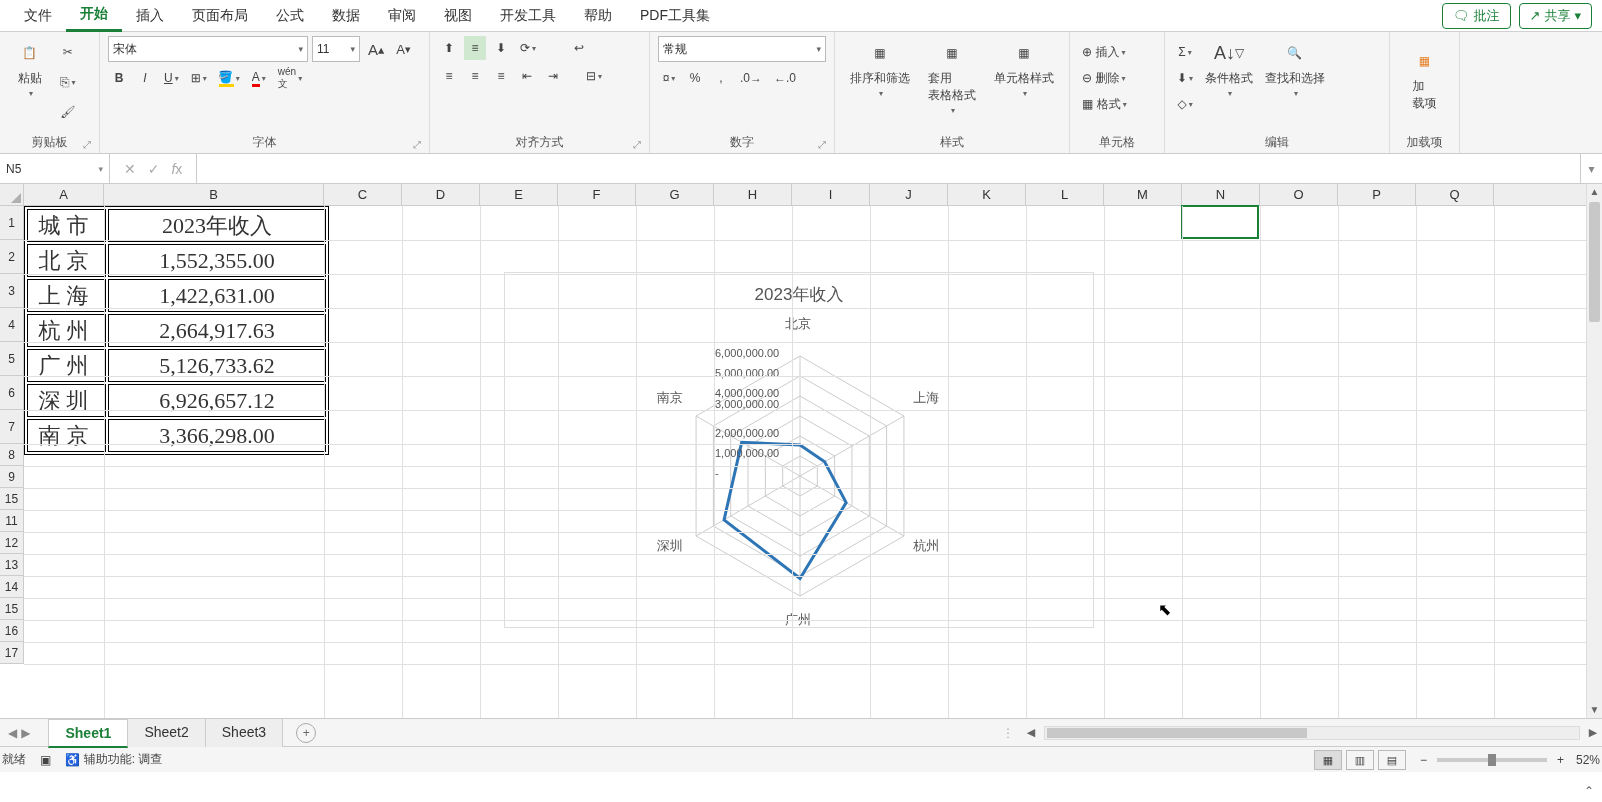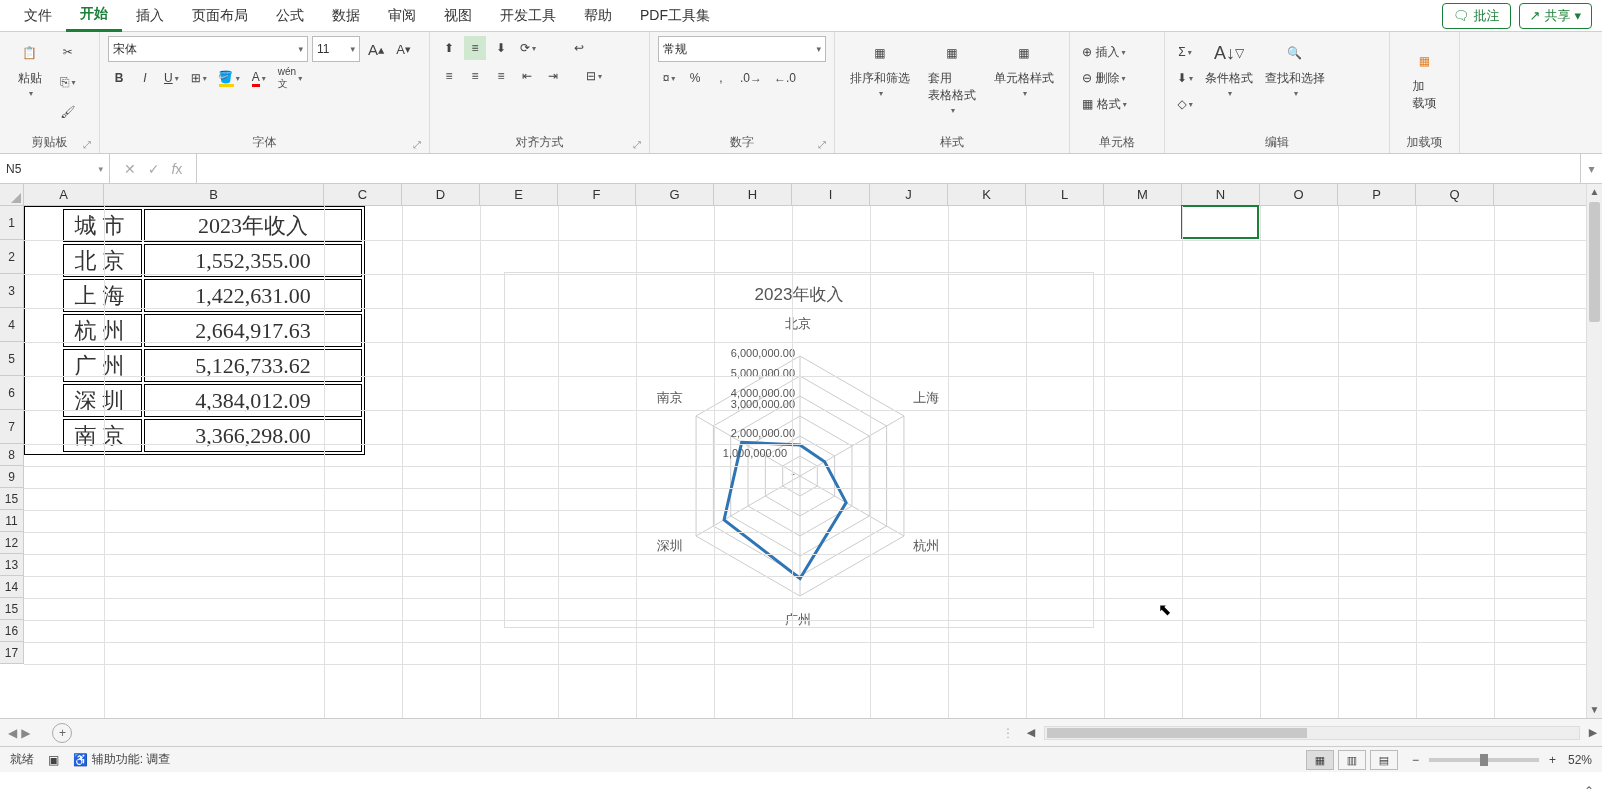--- a/index.html
+++ b/index.html
@@ -40,52 +40,52 @@
 .grid-area { position: relative; height: 534px; background: #fff; overflow: hidden; }
 .corner { position: absolute; left: 0; top: 0; width: 24px; height: 22px; background: #eee; border-right: 1px solid #ccc; border-bottom: 1px solid #ccc; }
 .corner::after { content: ""; position: absolute; right: 2px; bottom: 2px; border-left: 10px solid transparent; border-bottom: 10px solid #b0b0b0; }
 .colheads { position: absolute; left: 24px; top: 0; right: 16px; height: 22px; display: flex; background: #eee; border-bottom: 1px solid #ccc; }
 .colheads div { border-right: 1px solid #ccc; text-align: center; line-height: 22px; font-size: 13px; color: #333; }
 .rowheads { position: absolute; left: 0; top: 22px; width: 24px; background: #eee; border-right: 1px solid #ccc; }
 .rowheads div { border-bottom: 1px solid #ccc; text-align: center; font-size: 12px; color: #333; }
 .cells { position: absolute; left: 24px; top: 22px; right: 16px; bottom: 0; }
 .gridline-v { position: absolute; top: 0; bottom: 0; border-right: 1px solid #e0e0e0; }
 .gridline-h { position: absolute; left: 0; right: 0; border-bottom: 1px solid #e0e0e0; }
-.data-table { position: absolute; left: 0; top: 0; border: 1px solid #000; padding-left: 36px; }
+.data-table { position: absolute; left: 0; top: 0; border: 1px solid #000; }
 .data-table td { border: 1px solid #000; font-family: "SimSun", serif; font-size: 22px; height: 33px; vertical-align: middle; }
 .data-table .c1 { width: 79px; text-align: center; letter-spacing: 6px;}
 .data-table .c2 { width: 218px; text-align: center; }
 .data-table tr:first-child td { text-align: center; }
 .cursor-cell { position: absolute; border: 2px solid #1a7f37; pointer-events: none; }
 .vscroll { position: absolute; right: 0; top: 0; width: 16px; bottom: 0; background: #f0f0f0; border-left: 1px solid #ddd; }
 .vscroll .thumb { position: absolute; left: 2px; right: 2px; top: 18px; height: 120px; background: #c8c8c8; border-radius: 2px; }
 .vscroll .arr { position: absolute; left: 0; right: 0; height: 16px; text-align: center; font-size: 10px; color: #666; line-height: 16px; }
 
 
 .chart { position: absolute; left: 480px; top: 66px; width: 590px; height: 356px; background: #fff; border: 1px solid #ddd; }
 .chart-title { text-align: center; font-size: 17px; color: #555; margin-top: 10px; }
 .radar-label { position: absolute; font-size: 13px; color: #555; }
-.tick-label { position: absolute; font-size: 11px; color: #555; text-align: right; }
+.tick-label { position: absolute; font-size: 11px; color: #555; }
 
 .mouse-cursor { position: absolute; font-size: 16px; color: #000; pointer-events: none; }
 
 
 .sheetbar { display: flex; align-items: center; height: 28px; border-top: 1px solid #ccc; background: #f5f5f5; }
 .sheetbar .nav { padding: 0 8px; color: #888; display: flex; gap: 4px; }
 .sheetbar .tabs { display: flex; margin-left: 10px; }
 .sheetbar .tab { padding: 5px 16px; border: 1px solid #ccc; border-bottom: none; background: #eee; font-size: 14px; margin-right: -1px; }
 .sheetbar .tab.active { background: #fff; border-bottom: 2px solid #1a7f37; color: #1a7f37; font-weight: 600; position: relative; top: 1px; }
 .sheetbar .add { margin-left: 14px; width: 20px; height: 20px; border: 1px solid #aaa; border-radius: 50%; text-align: center; line-height: 18px; color: #666; }
 .sheetbar .hscroll { margin-left: auto; display: flex; align-items: center; width: 600px; }
 .sheetbar .hscroll .track { flex: 1; height: 14px; background: #eee; border: 1px solid #ddd; margin: 0 4px; position: relative; }
 .sheetbar .hscroll .track .thumb { position: absolute; left: 2px; top: 1px; bottom: 1px; width: 260px; background: #c8c8c8; }
 .sheetbar .hscroll .arr { width: 18px; text-align: center; color: #666; font-size: 11px; }
 
 
-.status { display: flex; align-items: center; height: 26px; background: #f5f5f5; border-top: 1px solid #ccc; padding: 0 10px; font-size: 12px; color: #444; }
+.status { display: flex; align-items: center; height: 26px; background: #f5f5f5; border-top: 1px solid #ccc; padding: 0 2px; font-size: 12px; color: #444; }
 .status .gap { flex: 1; }
 .status .vbtn { width: 28px; height: 20px; border: 1px solid #bbb; margin-left: 4px; text-align: center; line-height: 18px; font-size: 11px; }
 .status .vbtn.active { background: #ddd; }
 .status .zoom-slider { width: 110px; height: 4px; background: #ccc; margin: 0 10px; position: relative; }
 .status .zoom-slider .knob { position: absolute; left: 50%; top: -4px; width: 8px; height: 12px; background: #888; transform: translateX(-50%); }
 </style>
 </head>
 <body>
 
 <div class="menubar">
@@ -361,21 +361,21 @@
       <tr>
             <td class="c1">杭州</td>
             <td class="c2">2,664,917.63</td>
           </tr>
       <tr>
             <td class="c1">广州</td>
             <td class="c2">5,126,733.62</td>
           </tr>
       <tr>
             <td class="c1">深圳</td>
-            <td class="c2">4,384,012.09</td>
+            <td class="c2">6,926,657.12</td>
           </tr>
       <tr>
             <td class="c1">南京</td>
             <td class="c2">3,366,298.00</td>
           </tr>
     </tbody>
       </table>
 
     <div class="chart">
       <div class="chart-title">2023年收入</div>
@@ -455,20 +455,25 @@
     <div class="thumb"></div>
     <div class="arr" style="bottom:0">▼</div>
   </div>
 </div>
 
 <div class="sheetbar">
   <div class="nav">
       <span>◀</span>
       <span>▶</span>
     </div>
+  <div class="tabs">
+    <div class="tab active">Sheet1</div>
+    <div class="tab">Sheet2</div>
+    <div class="tab">Sheet3</div>
+  </div>
   <div class="add">+</div>
   <div class="hscroll">
     <span style="color:#aaa;margin-right:8px">⋮</span>
     <div class="arr">◀</div>
     <div class="track">
         <div class="thumb"></div>
       </div>
     <div class="arr">▶</div>
   </div>
 </div>

